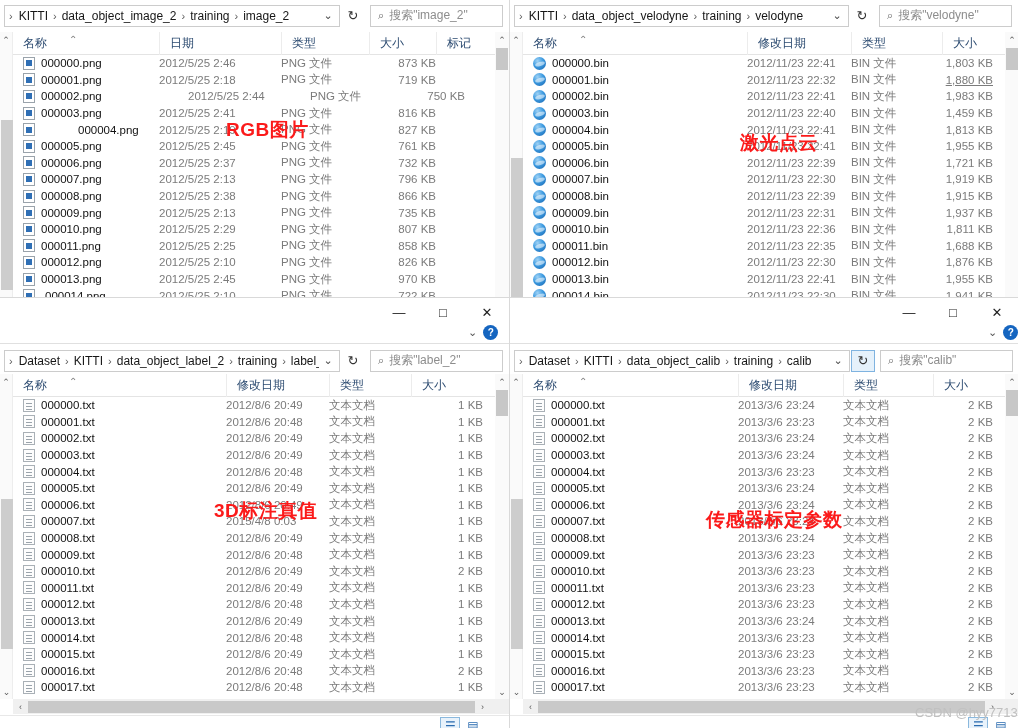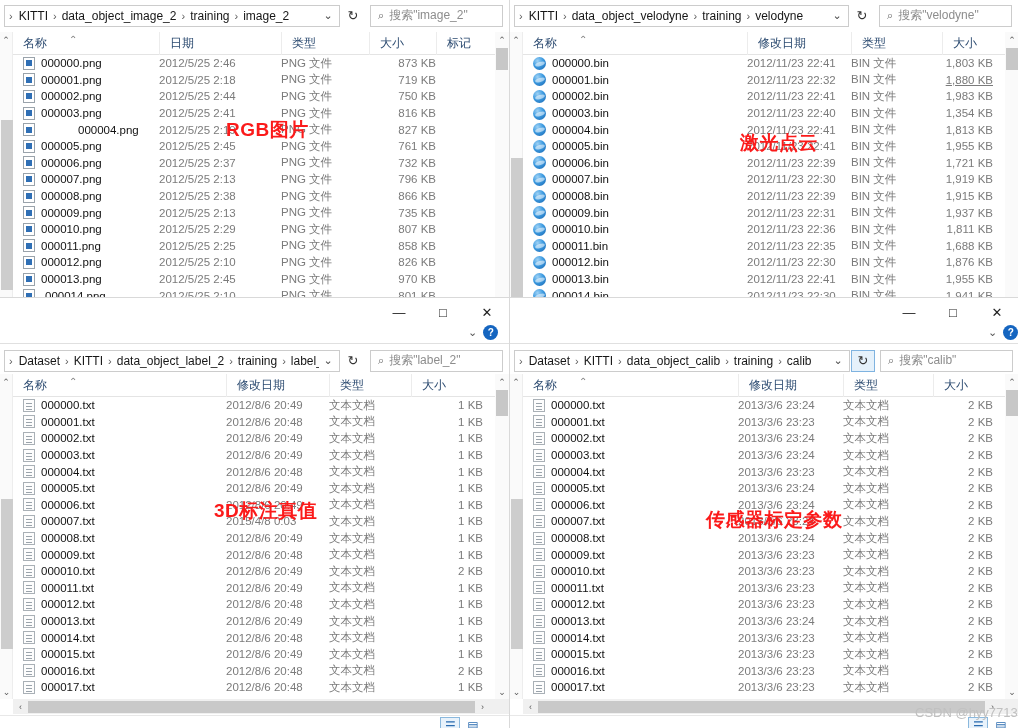--- a/index.html
+++ b/index.html
@@ -259,21 +259,21 @@
           </div>
           <div class="cell c-date" style="width: 122px;">2012/5/25 2:18</div>
           <div class="cell c-type" style="width: 88px;">PNG 文件</div>
           <div class="cell c-size" style="width: 79px;">719 KB</div>
         </div>
         <div class="row">
           <div class="cell c-name" style="width: 146px;">
             <span class="ico ico-png"></span>
             <span>000002.png</span>
           </div>
-          <div class="cell c-date" style="width: 122px;">2012/5/25 2:44</div>
+          <div class="cell c-date" style="width: 122px; margin-left: 29px;">2012/5/25 2:44</div>
           <div class="cell c-type" style="width: 88px;">PNG 文件</div>
           <div class="cell c-size" style="width: 79px;">750 KB</div>
         </div>
         <div class="row">
           <div class="cell c-name" style="width: 146px;">
             <span class="ico ico-png"></span>
             <span>000003.png</span>
           </div>
           <div class="cell c-date" style="width: 122px;">2012/5/25 2:41</div>
           <div class="cell c-type" style="width: 88px;">PNG 文件</div>
@@ -369,21 +369,21 @@
           <div class="cell c-type" style="width: 88px;">PNG 文件</div>
           <div class="cell c-size" style="width: 79px;">970 KB</div>
         </div>
         <div class="row">
           <div class="cell c-name" style="width: 146px; gap: 10px;">
             <span class="ico ico-png"></span>
             <span>000014.png</span>
           </div>
           <div class="cell c-date" style="width: 122px;">2012/5/25 2:10</div>
           <div class="cell c-type" style="width: 88px;">PNG 文件</div>
-          <div class="cell c-size" style="width: 79px;">801 KB</div>
+          <div class="cell c-size" style="width: 79px;">722 KB</div>
         </div>
       </div>
 
     <div class="vscroll" style="left:495px; top:32px; height:278px; background:#fafafa;">
       <div class="arrow">⌃</div>
       <div class="vthumb" style="top:16px; height:22px;"></div>
     </div>
 
     <div class="annot" style="left:226px; top:117px;">RGB图片</div>
   </div>
@@ -454,21 +454,21 @@
           <div class="cell c-type" style="width: 91px;">BIN 文件</div>
           <div class="cell c-size" style="width: 63px;">1,983 KB</div>
         </div>
         <div class="row">
           <div class="cell c-name" style="width: 224px;">
             <span class="ico ico-bin"></span>
             <span>000003.bin</span>
           </div>
           <div class="cell c-date" style="width: 104px;">2012/11/23 22:40</div>
           <div class="cell c-type" style="width: 91px;">BIN 文件</div>
-          <div class="cell c-size" style="width: 63px;">1,354 KB</div>
+          <div class="cell c-size" style="width: 63px;">1,459 KB</div>
         </div>
         <div class="row">
           <div class="cell c-name" style="width: 224px;">
             <span class="ico ico-bin"></span>
             <span>000004.bin</span>
           </div>
           <div class="cell c-date" style="width: 104px;">2012/11/23 22:41</div>
           <div class="cell c-type" style="width: 91px;">BIN 文件</div>
           <div class="cell c-size" style="width: 63px;">1,813 KB</div>
         </div>

